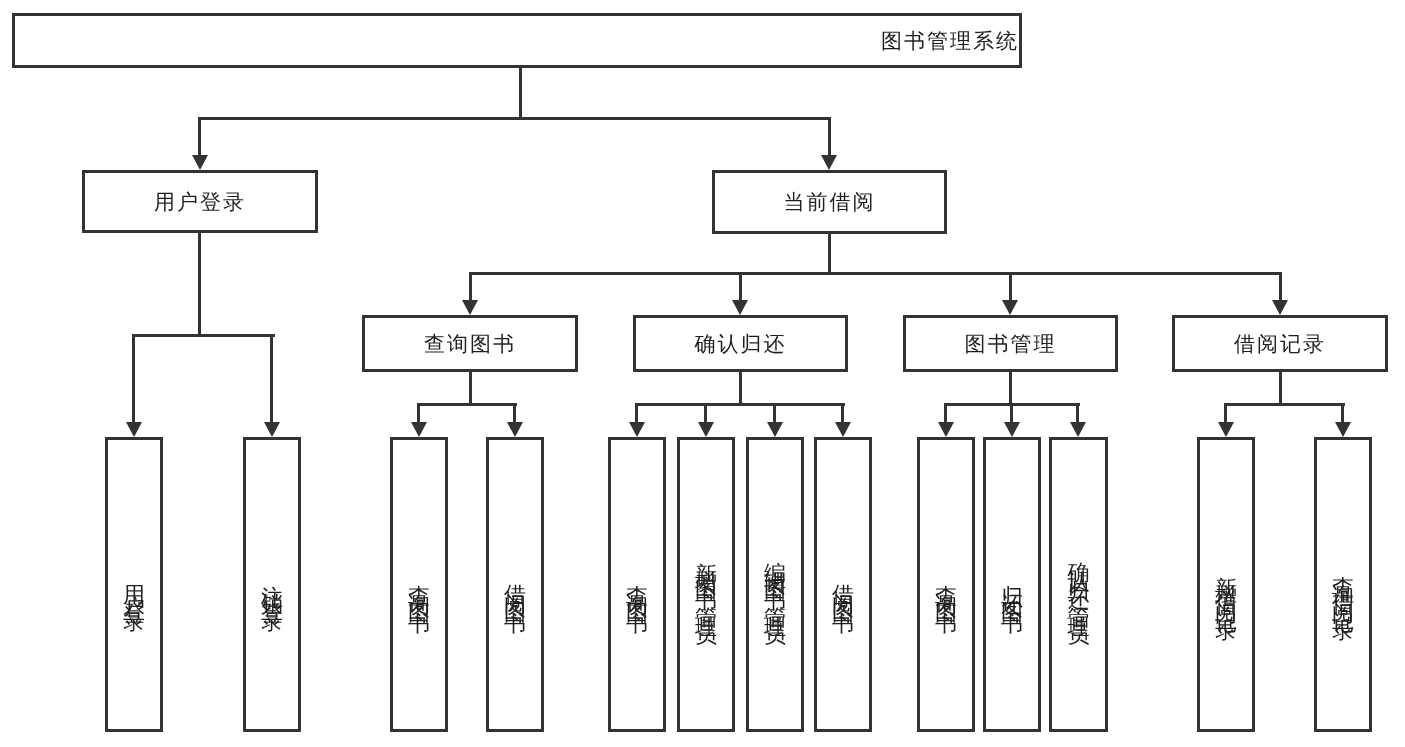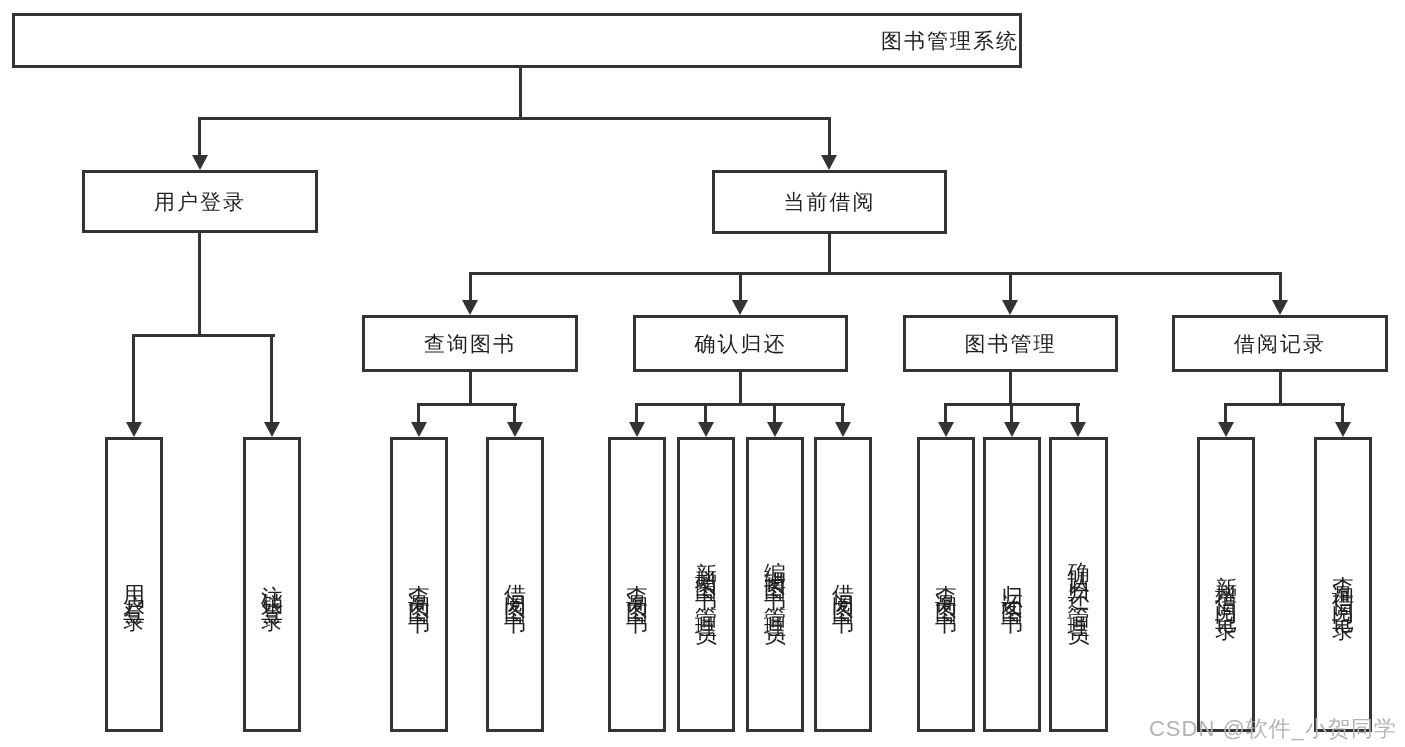--- a/index.html
+++ b/index.html
@@ -197,15 +197,14 @@
     <span class="vtext">确认归还（管理员）</span>
   </div>
 
   <div class="leaf" style="left:1197px;">
     <span class="vtext">新增借阅记录</span>
   </div>
   <div class="leaf" style="left:1314px;">
     <span class="vtext">查询借阅记录</span>
   </div>
 
-  <div class="watermark">CSDN @软件_小贺同学</div>
 
 </div>
 
 </body></html>

